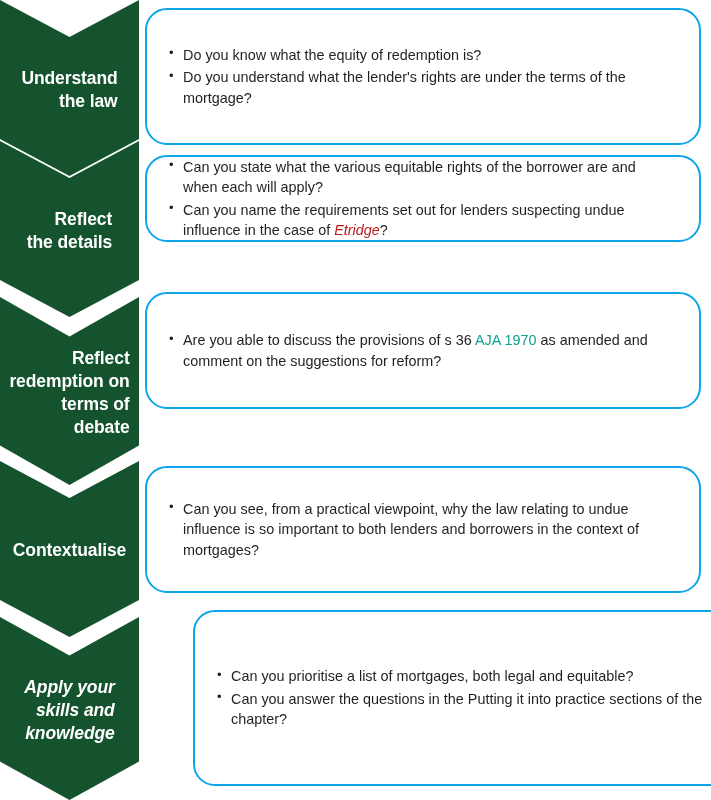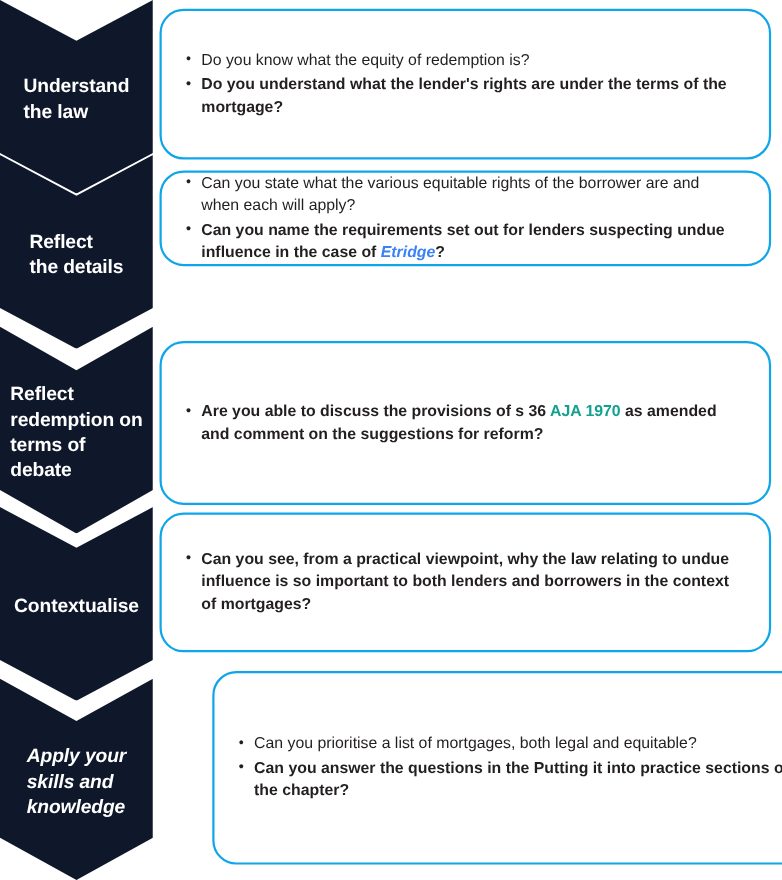--- a/index.html
+++ b/index.html
@@ -19,26 +19,26 @@
     position: relative;
     width: 711px;
     height: 800px;
   }
 
   
   .chevron {
     position: absolute;
     left: 0;
     width: 139px;
-    background: #0f172a;
+    background: #14532d;
     color: #ffffff;
     display: flex;
     align-items: center;
     justify-content: center;
-    text-align: left;
+    text-align: right;
     font-weight: bold;
     font-size: 17.5px;
     line-height: 1.32;
     letter-spacing: -0.1px;
     box-sizing: border-box;
     padding: 0 6px;
     -webkit-clip-path: polygon(0% 0%, 50% 21%, 100% 0%, 100% 79%, 50% 100%, 0% 79%);
     clip-path: polygon(0% 0%, 50% 21%, 100% 0%, 100% 79%, 50% 100%, 0% 79%);
   }
   .chevron-label {
@@ -66,31 +66,31 @@
     width: 100%;
   }
   .qlist li {
     position: relative;
     padding-left: 14px;
     margin: 0 0 2px 0;
     font-size: 14.4px;
     line-height: 1.42;
     color: #231f20;
   }
-  .qlist li:last-child { margin-bottom: 0; font-weight: bold; }
+  .qlist li:last-child { margin-bottom: 0; }
   .qlist li::before {
     content: "\2022";
     position: absolute;
     left: 0;
     top: -0.5px;
     font-size: 13px;
     color: #231f20;
   }
   .em-case {
-    color: #3b82f6;
+    color: #b91c1c;
     font-style: italic;
   }
   .em-ref {
     color: #12a08f;
     font-style: normal;
   }
 </style>
 </head>
 <body>
 
@@ -106,21 +106,21 @@
     </div>
     <div class="qbox" style="top: 155px; height: 87px;">
       <ul class="qlist">
         <li><span>Can you state what the various equitable rights of the borrower are and when each will apply?</span></li>
         <li><span>Can you name the requirements set out for lenders suspecting undue influence in the case of </span><span class="em-case">Etridge</span><span>?</span></li>
       </ul>
     </div>
     <div class="chevron" style="top: 141px; height: 176px;">
       <span class="chevron-label"><span>Reflect</span><br><span>the details</span></span>
     </div>
-    <div class="qbox" style="top: 310px; height: 149px;">
+    <div class="qbox" style="top: 292px; height: 117px;">
       <ul class="qlist">
         <li><span>Are you able to discuss the provisions of s 36 </span><span class="em-ref">AJA 1970</span><span> as amended and comment on the suggestions for reform?</span></li>
       </ul>
     </div>
     <div class="chevron" style="top: 297px; height: 188px;">
       <span class="chevron-label"><span>Reflect</span><br><span>redemption on</span><br><span>terms of</span><br><span>debate</span></span>
     </div>
     <div class="qbox" style="top: 466px; height: 127px;">
       <ul class="qlist">
         <li><span>Can you see, from a practical viewpoint, why the law relating to undue influence is so important to both lenders and borrowers in the context of mortgages?</span></li>

